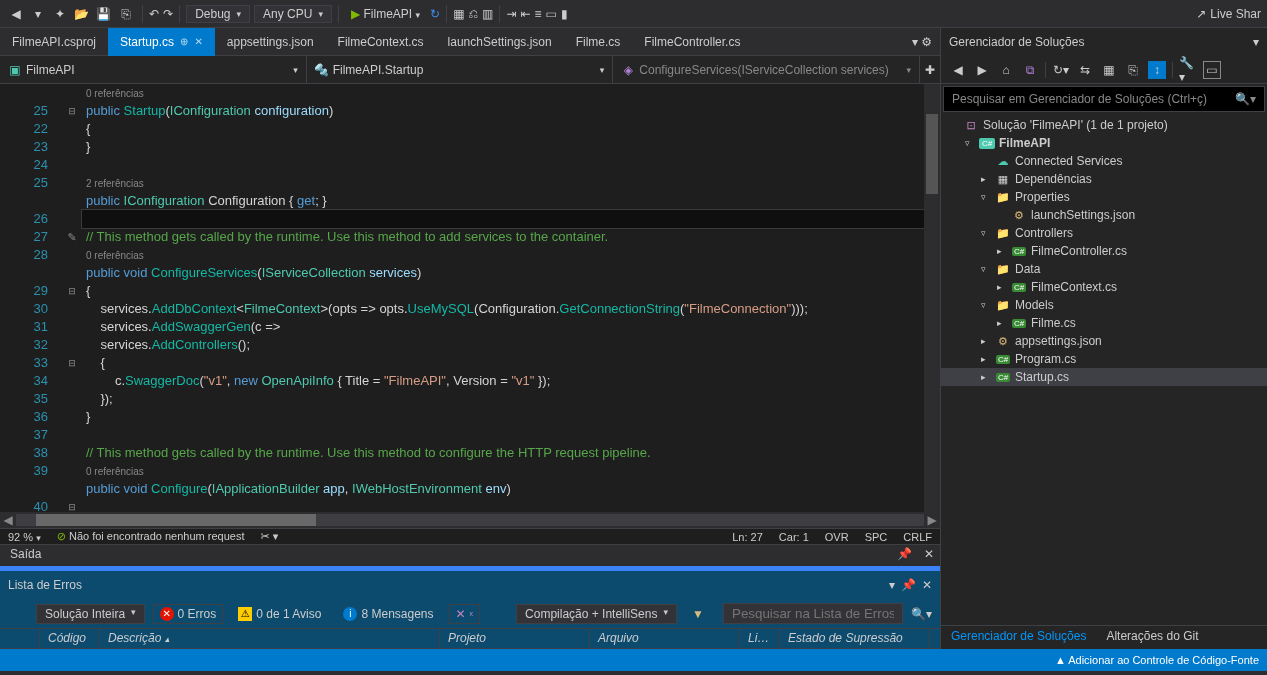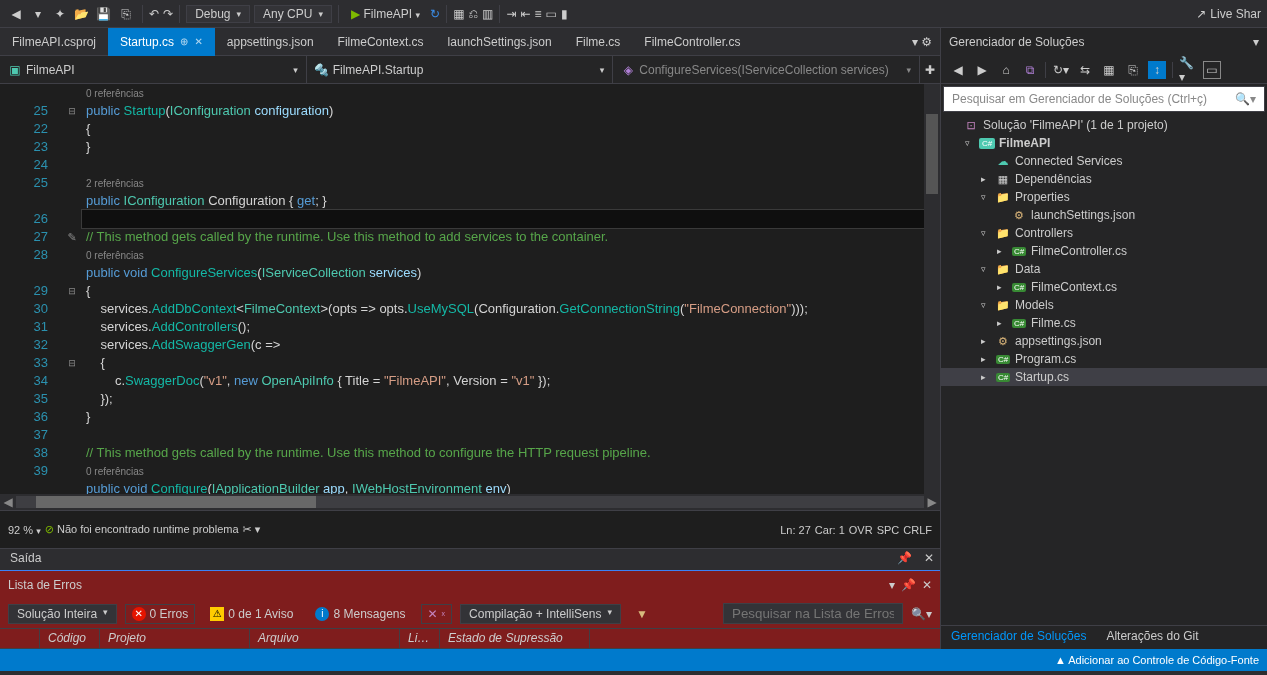--- a/index.html
+++ b/index.html
@@ -29,44 +29,44 @@
 .ref { font-size:10px; color:#888; }
 .kw { color:#569cd6; }
 .ty { color:#4ec9b0; }
 .mth { color:#14b8a6; }
 .str { color:#d69d85; }
 .cm { color:#57a64a; }
 .var { color:#9cdcfe; }
 .txt { color:#d4d4d4; }
 .scrollbar-v { position:absolute; right:0; top:0; width:16px; height:100%; background:#2d2d30; }
 .scrollbar-v .thumb { position:absolute; left:2px; width:12px; background:#555; top:30px; height:80px; }
-.status-row { height:38px; background:#1e1e1e; border-top:1px solid #3f3f46; display:flex; align-items:center; padding:0 8px; gap:4px; font-size:11px; }
+.status-row { height:16px; background:#1e1e1e; border-top:1px solid #3f3f46; display:flex; align-items:center; padding:0 8px; gap:16px; font-size:11px; }
 .status-row .ok { color:#7fba00; }
 .side { width:327px; background:#252526; display:flex; flex-direction:column; border-left:1px solid #3f3f46; }
 .side-hdr { height:28px; padding:4px 8px; color:#ccc; display:flex; align-items:center; justify-content:space-between; font-size:12px; }
 .side-tb { height:28px; display:flex; align-items:center; gap:6px; padding:0 8px; border-bottom:1px solid #3f3f46; }
 .side-tb .ib { width:18px; height:18px; display:flex; align-items:center; justify-content:center; color:#ccc; cursor:pointer; font-size:12px; }
 .side-tb .ib.boxed { border:1px solid #888; }
-.side-search { height:26px; background:#ffffff; border:1px solid #3f3f46; margin:2px 2px; padding:2px 8px; color:#888; display:flex; align-items:center; }
+.side-search { height:26px; background:#000000; border:1px solid #3f3f46; margin:2px 2px; padding:2px 8px; color:#888; display:flex; align-items:center; }
 .tree { flex:1; overflow:auto; padding-top:2px; }
 .tree .node { height:18px; display:flex; align-items:center; gap:4px; padding-left:8px; cursor:pointer; }
 .tree .node.sel { background:#3f3f46; }
 .tree .arrow { width:10px; font-size:9px; color:#ccc; }
 .tree .icon { width:16px; height:16px; display:inline-flex; align-items:center; justify-content:center; font-size:11px; }
 .tree .lbl { color:#ccc; }
 .i-sln { color:#c586c0; }
 .i-cs { background:#388a34; color:#fff; font-size:8px; padding:0 2px; border-radius:2px; }
 .bottom-tabs { height:24px; border-top:1px solid #3f3f46; display:flex; }
 .bottom-tabs .bt { padding:3px 10px; color:#ccc; cursor:pointer; }
 .bottom-tabs .bt.active { color:#0097fb; }
-.panel { background:#7f1d1d; border-top:1px solid #3b82f6; }
+.panel { background:#0c4a6e; border-top:5px solid #3b82f6; }
 .panel-hdr { height:28px; padding:4px 8px; display:flex; align-items:center; justify-content:space-between; }
 .panel-hdr .icons { display:flex; gap:6px; }
 .err-tb { height:30px; display:flex; align-items:center; gap:8px; padding:0 8px; border-bottom:1px solid #3f3f46; }
-.err-tb .combo { background:#333337; border:1px solid #3f3f46; padding:2px 8px; display:flex; gap:4px; }
+.err-tb .combo { background:#333337; border:1px solid #3f3f46; padding:2px 8px; display:flex; gap:4px;margin-left:28px; }
 .err-tb .chip { display:flex; align-items:center; gap:4px; padding:2px 6px; border:1px solid transparent; }
 .err-tb .err-i { color:#fff; background:#e51400; border-radius:50%; width:14px; height:14px; display:inline-flex; align-items:center; justify-content:center; font-size:10px; }
 .err-tb .warn-i { color:#000; background:#ffcc00; width:14px; height:14px; display:inline-flex; align-items:center; justify-content:center; font-size:10px; }
 .err-tb .info-i { color:#fff; background:#007acc; border-radius:50%; width:14px; height:14px; display:inline-flex; align-items:center; justify-content:center; font-size:10px; }
 .err-tb .search { margin-left:auto; background:#333337; border:1px solid #3f3f46; padding:2px 8px; width:180px; color:#888; }
 .err-cols { height:20px; display:flex; border-bottom:1px solid #3f3f46;font-style:italic; }
 .err-cols .col { padding:2px 8px; border-right:1px solid #3f3f46; }
 .footer { height:22px; background:#007acc; color:#fff; display:flex; align-items:center; padding:0 8px; font-size:11px; justify-content:space-between; }
 .arrow-down::after { content:"▾"; font-size:9px; margin-left:2px; }
 .liveshare { margin-left:auto; color:#ccc; display:flex; gap:4px; }
@@ -226,22 +226,22 @@
           <div class="line"><span class="txt">}</span></div>
           <div class="line"></div>
           <div class="line"><span class="ref">2 referências</span></div>
           <div class="line"><span class="kw">public</span><span class="txt"> </span><span class="ty">IConfiguration</span><span class="txt"> Configuration { </span><span class="kw">get</span><span class="txt">; }</span></div>
           <div class="line cur"></div>
           <div class="line"><span class="cm">// This method gets called by the runtime. Use this method to add services to the container.</span></div>
           <div class="line"><span class="ref">0 referências</span></div>
           <div class="line"><span class="kw">public</span><span class="txt"> </span><span class="kw">void</span><span class="txt"> </span><span class="mth">ConfigureServices</span><span class="txt">(</span><span class="ty">IServiceCollection</span><span class="txt"> </span><span class="var">services</span><span class="txt">)</span></div>
           <div class="line"><span class="txt">{</span></div>
           <div class="line"><span class="txt">    services.</span><span class="mth">AddDbContext</span><span class="txt">&lt;</span><span class="ty">FilmeContext</span><span class="txt">&gt;(opts =&gt; opts.</span><span class="mth">UseMySQL</span><span class="txt">(Configuration.</span><span class="mth">GetConnectionString</span><span class="txt">(</span><span class="str">"FilmeConnection"</span><span class="txt">)));</span></div>
+          <div class="line"><span class="txt">    services.</span><span class="mth">AddSwaggerGen</span><span class="txt">(c =&gt;</span></div>
           <div class="line"><span class="txt">    services.</span><span class="mth">AddControllers</span><span class="txt">();</span></div>
-          <div class="line"><span class="txt">    services.</span><span class="mth">AddSwaggerGen</span><span class="txt">(c =&gt;</span></div>
           <div class="line"><span class="txt">    {</span></div>
           <div class="line"><span class="txt">        c.</span><span class="mth">SwaggerDoc</span><span class="txt">(</span><span class="str">"v1"</span><span class="txt">, </span><span class="kw">new</span><span class="txt"> </span><span class="ty">OpenApiInfo</span><span class="txt"> { Title = </span><span class="str">"FilmeAPI"</span><span class="txt">, Version = </span><span class="str">"v1"</span><span class="txt"> });</span></div>
           <div class="line"><span class="txt">    });</span></div>
           <div class="line"><span class="txt">}</span></div>
           <div class="line"></div>
           <div class="line"><span class="cm">// This method gets called by the runtime. Use this method to configure the HTTP request pipeline.</span></div>
           <div class="line"><span class="ref">0 referências</span></div>
           <div class="line"><span class="kw">public</span><span class="txt"> </span><span class="kw">void</span><span class="txt"> </span><span class="mth">Configure</span><span class="txt">(</span><span class="ty">IApplicationBuilder</span><span class="txt"> </span><span class="var">app</span><span class="txt">, </span><span class="ty">IWebHostEnvironment</span><span class="txt"> </span><span class="var">env</span><span class="txt">)</span></div>
         </div>
       <div class="scrollbar-v">
@@ -252,21 +252,21 @@
     <div class="scroll-h">
       <span class="arr">◀</span>
         <div class="track">
           <div class="thumb"></div>
         </div>
         <span class="arr">▶</span>
     </div>
 
     <div class="status-row">
       <span><span>92 %</span> <span style="font-size:9px">▾</span></span>
-      <span><span class="ok">⊘</span> <span>Não foi encontrado runtime problema</span></span>
+      <span><span class="ok">⊘</span> <span>Não foi encontrado nenhum request</span></span>
       <span>✂ ▾</span>
       <span style="margin-left:auto">Ln: 27</span>
       <span>Car: 1</span>
       <span>OVR</span>
       <span>SPC</span>
       <span>CRLF</span>
     </div>
 
     <div class="pkg-tabs" id="pkgtabs">
         <div class="pt">Saída</div>
@@ -299,20 +299,21 @@
           </span>
         <span class="chip" style="border:1px solid #3f3f46;color:#c586c0">✕<sub style="font-size:7px">x</sub></span>
         <span class="combo arrow-down">Compilação + IntelliSens</span>
         <span class="chip" style="color:#d7ba7d">▼</span>
         <input class="search" placeholder="Pesquisar na Lista de Erros" style="">
         <span>🔍▾</span>
       </div>
       <div class="err-cols" id="errcols">
           <div class="col" style="width: 40px;"></div>
           <div class="col" style="width: 60px;">Código</div>
+          <div class="col" style="width: 340px;">Descrição <span style="font-size:9px">▴</span></div>
           <div class="col" style="width: 150px;">Projeto</div>
           <div class="col" style="width: 150px;">Arquivo</div>
           <div class="col" style="width: 40px;">Li…</div>
           <div class="col" style="width: 150px;">Estado de Supressão</div>
         </div>
     </div>
   </div>
 
   <div class="side">
     <div class="side-hdr">

